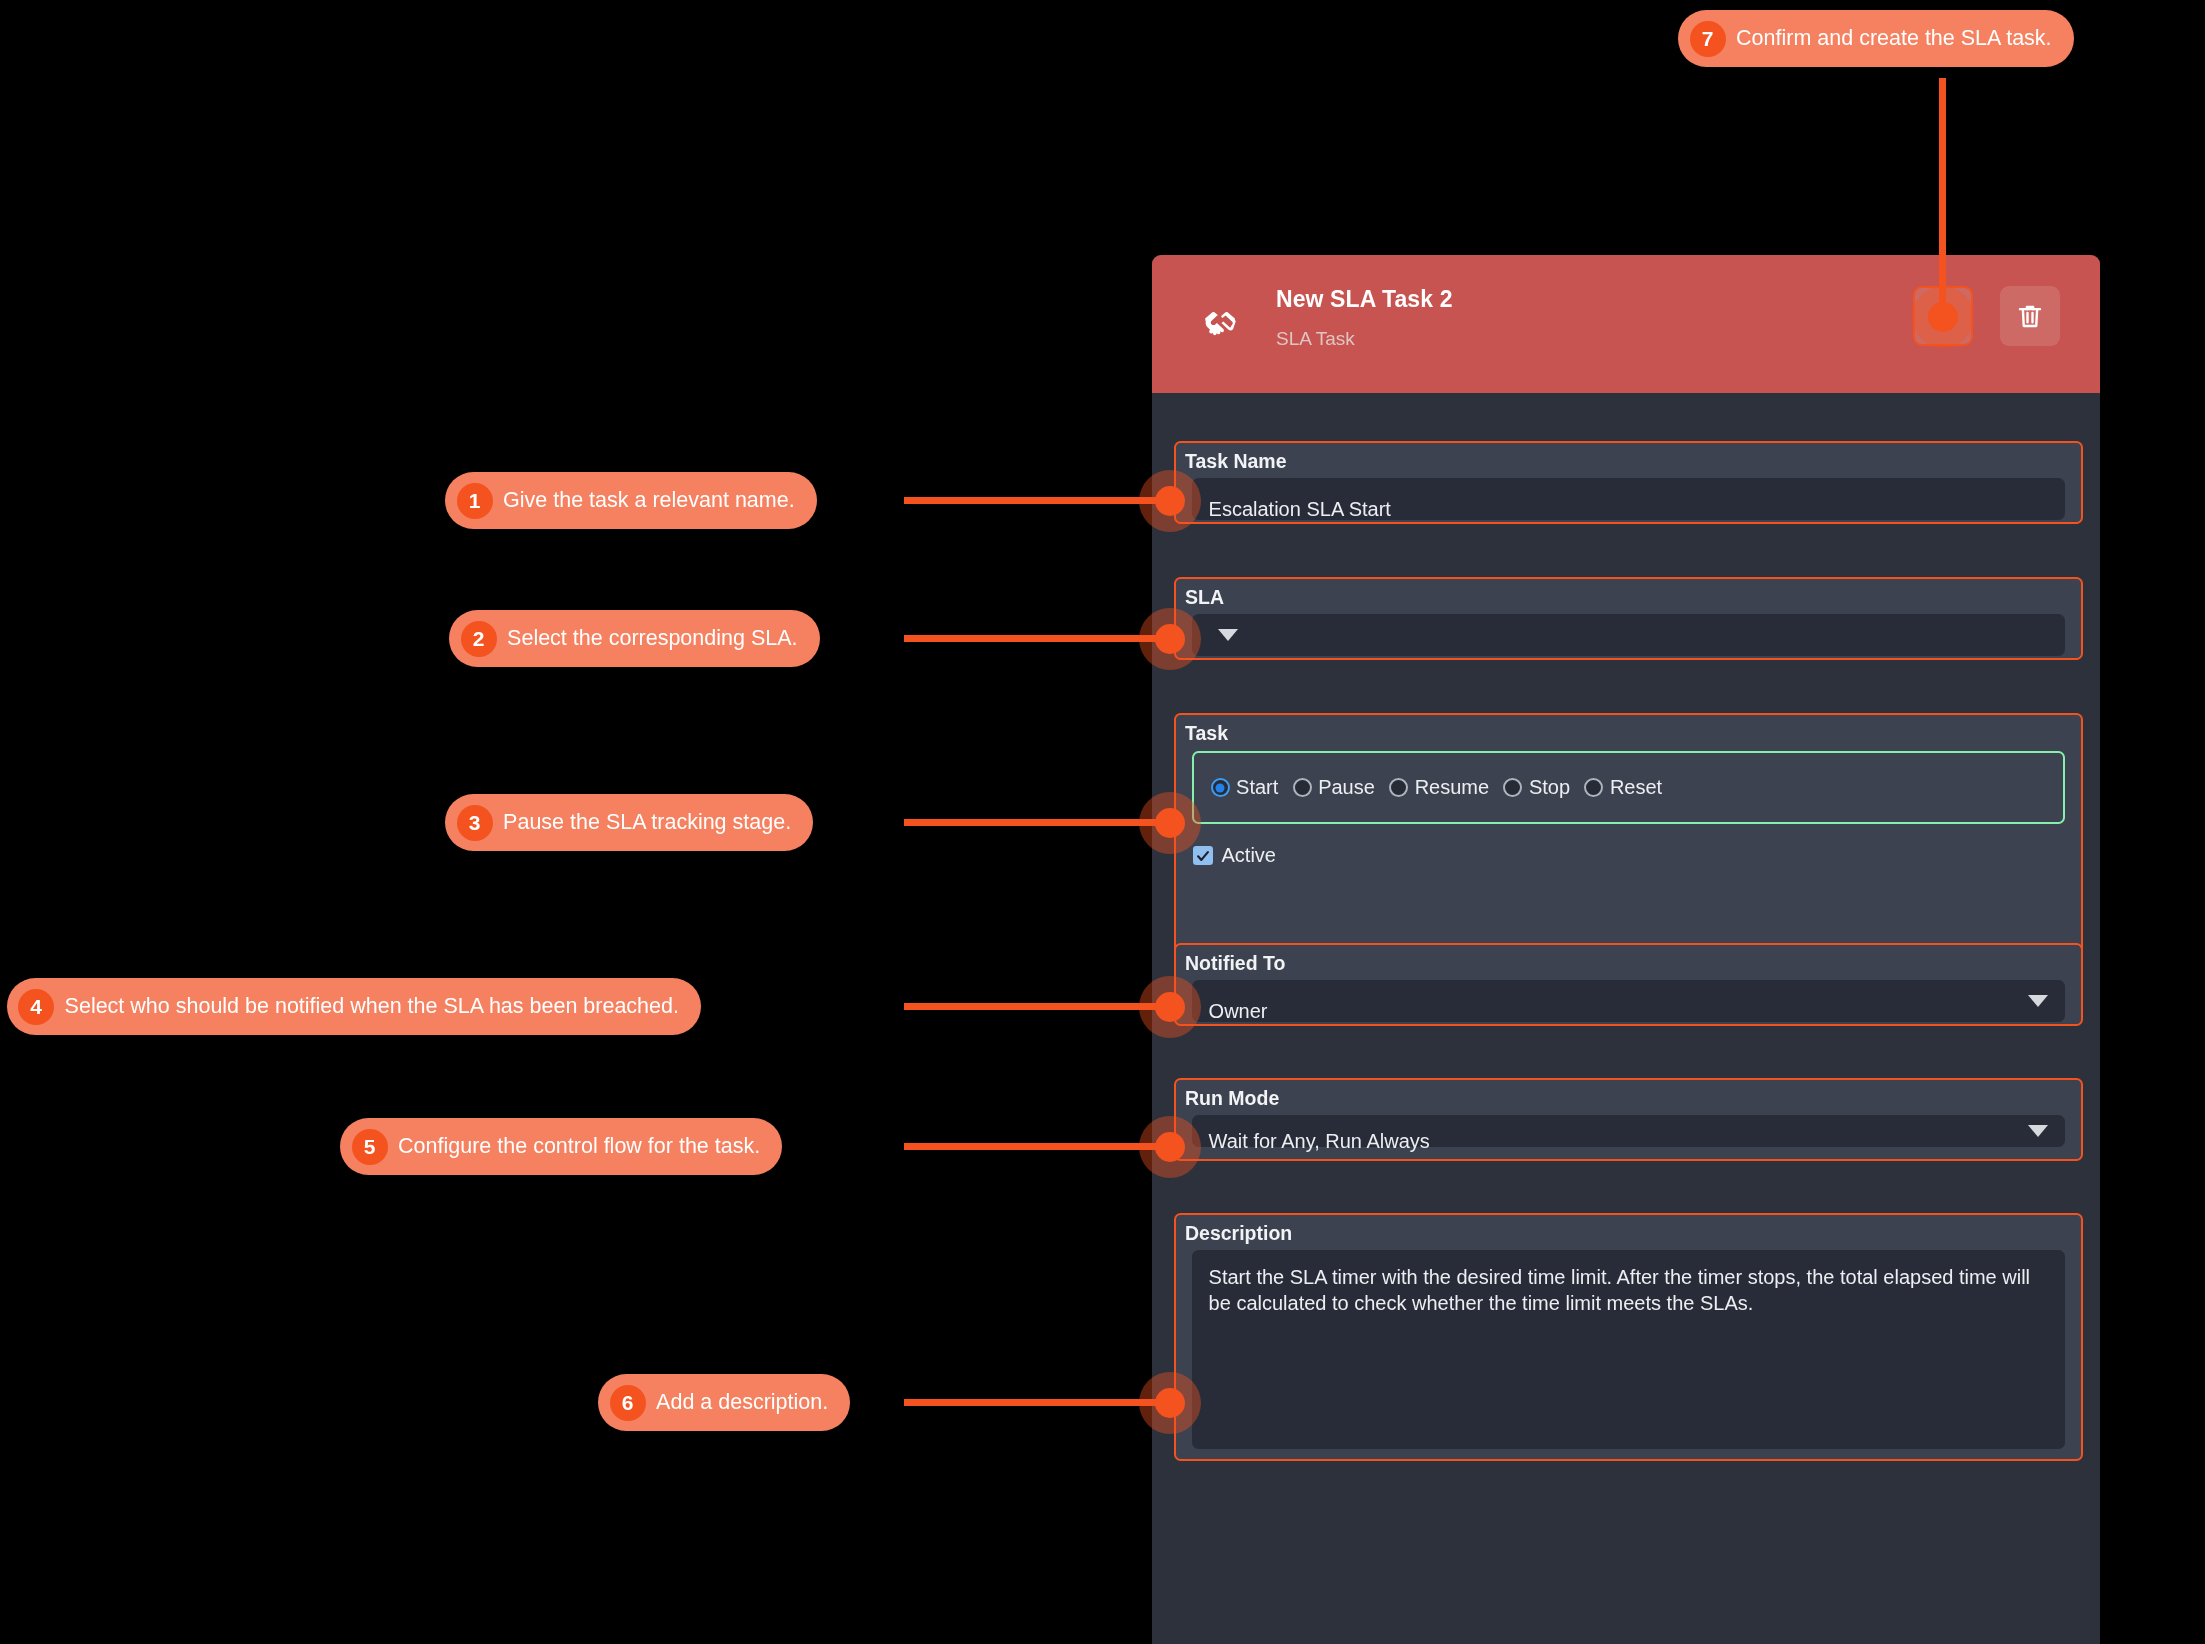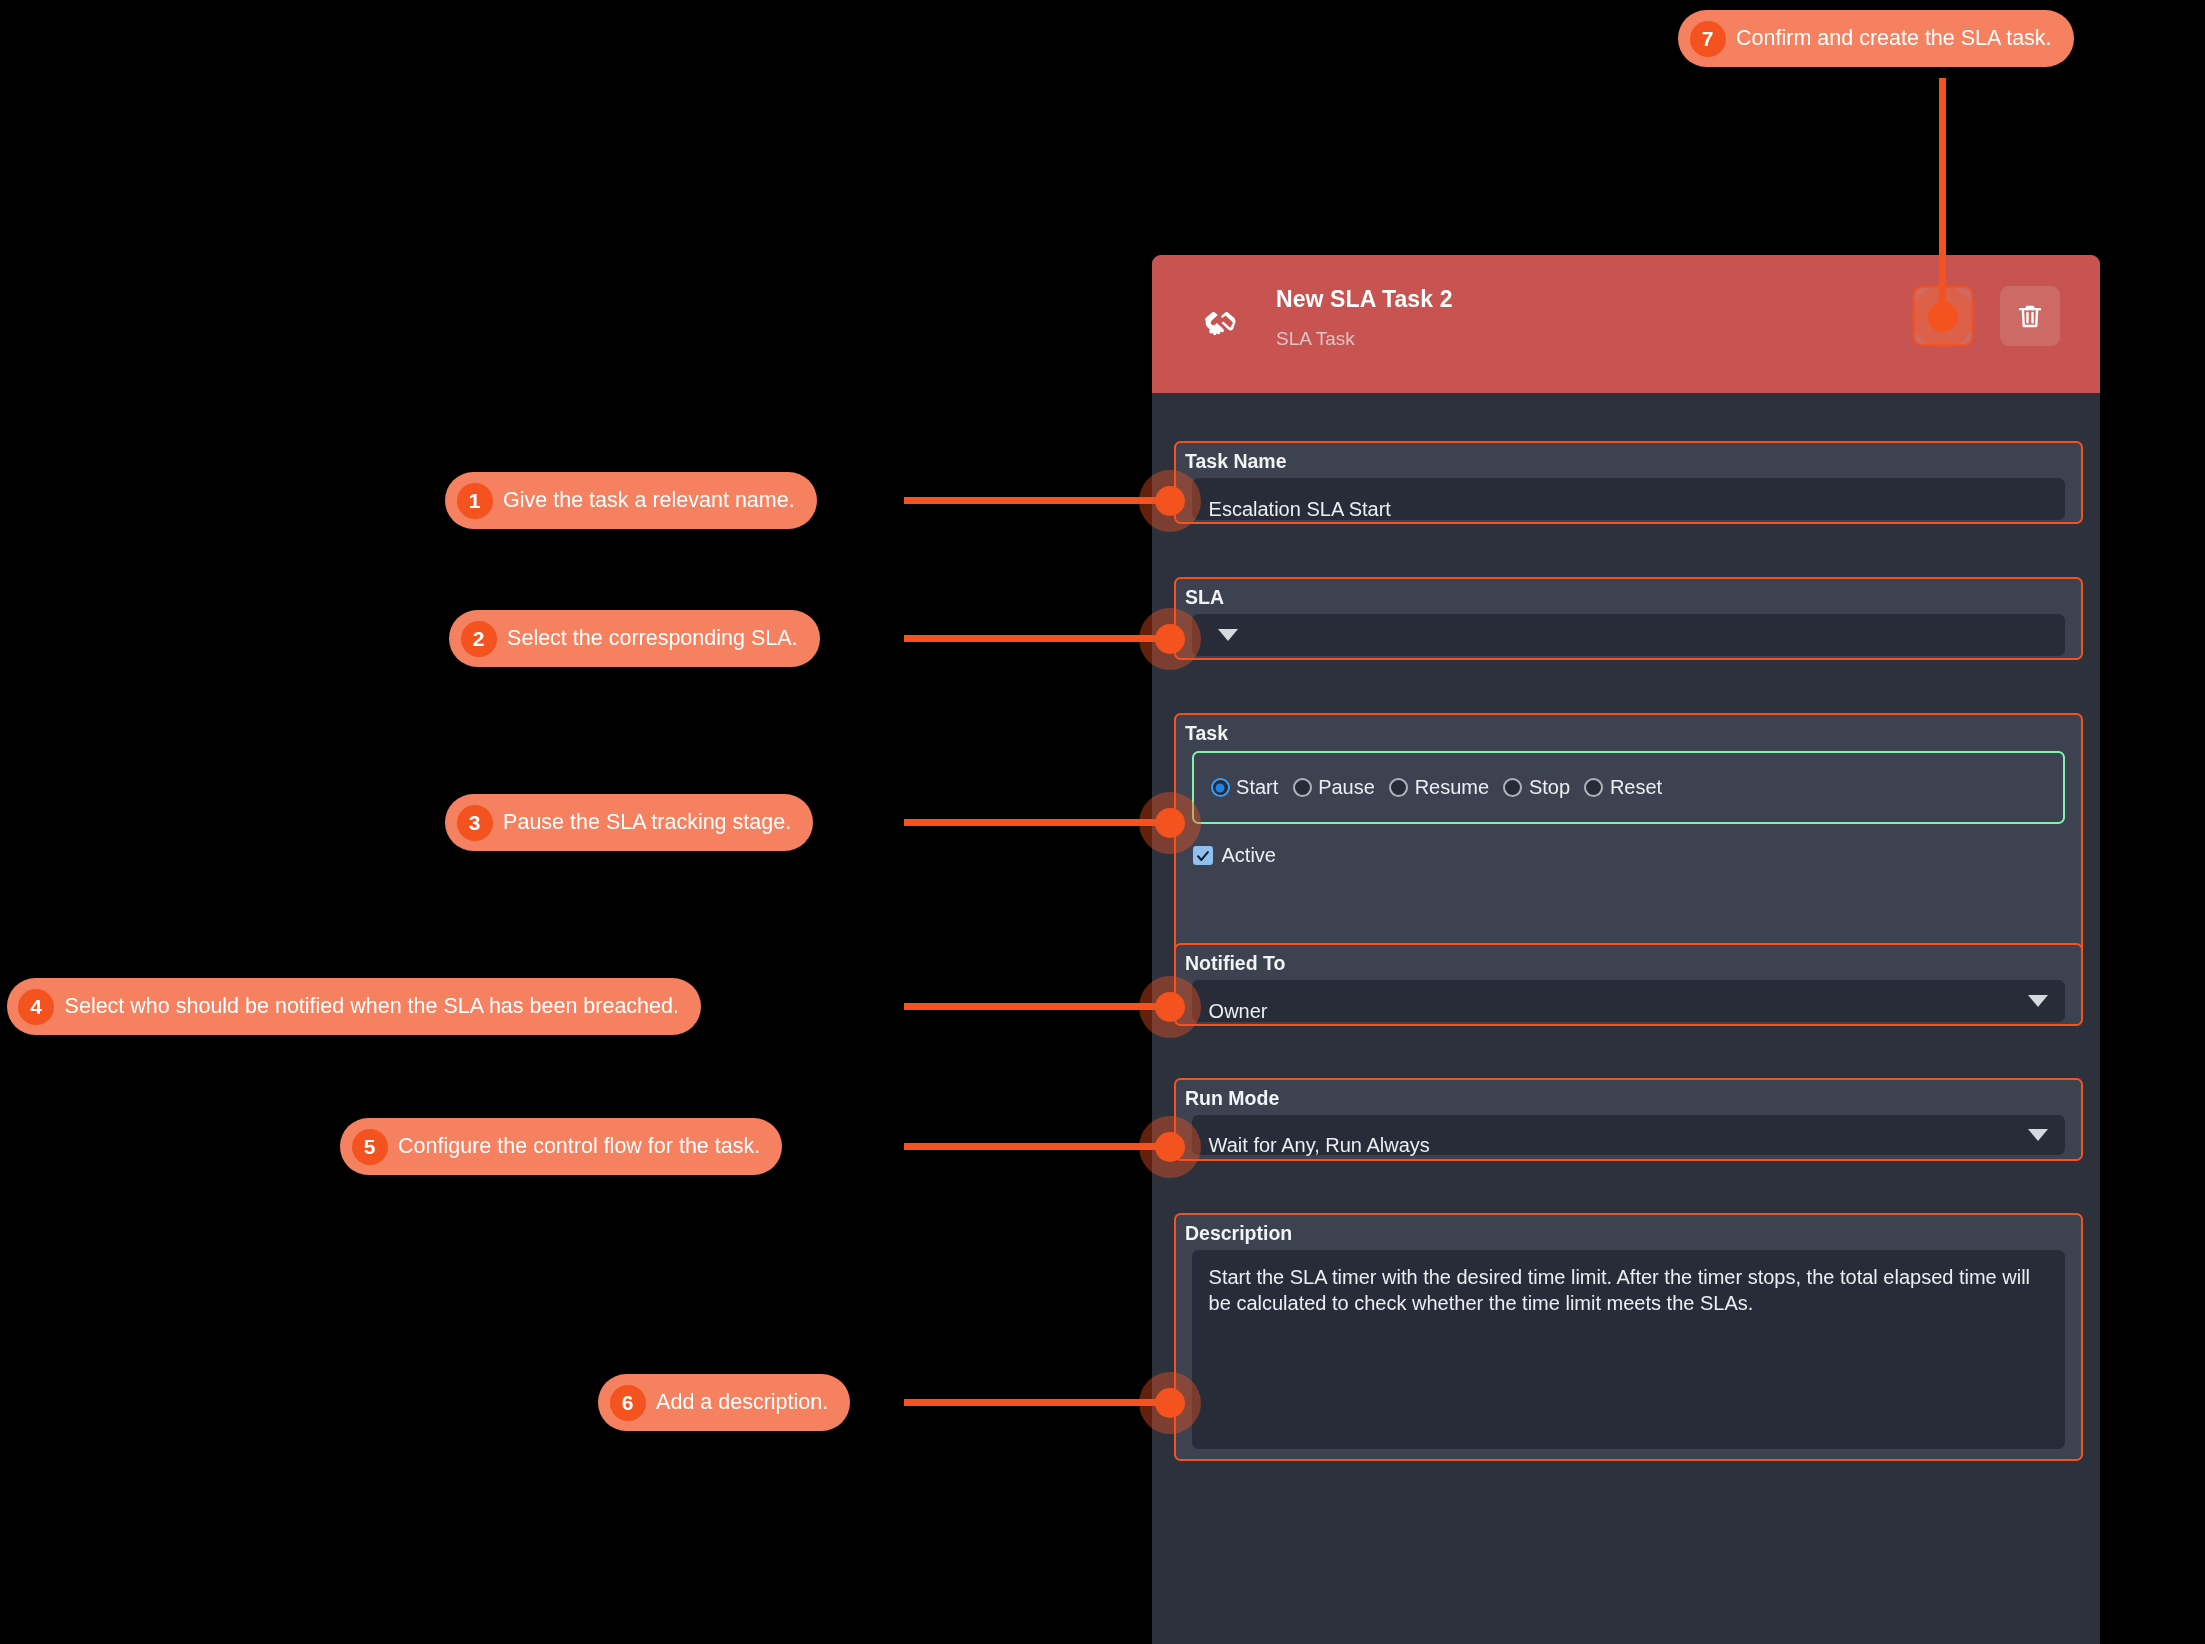--- a/index.html
+++ b/index.html
@@ -211,21 +211,21 @@
     transform: translate(-50%,-50%);
     width: 15.6px; height: 15.6px;
     color: #1c2230;
   }
   #active-label { font-size: 20px; color: #eceef1; }
 
   #group-notified  { top: 943px; height: 83px; }
   #group-notified .field-input { top: 35px; height: 42px; }
 
   #group-runmode   { top: 1078px; height: 83px; }
-  #group-runmode .field-input { top: 35px; height: 40px; }
+  #group-runmode .field-input { top: 35px; height: 32px; }
 
   #group-description { top: 1213px; height: 248px; }
   #group-description .desc-box {
     position: absolute;
     left: 15.6px; right: 15.6px;
     top: 35px; bottom: 10.4px;
     background: #272c38;
     border-radius: 6.5px;
     box-sizing: border-box;
     padding: 14.3px 17px;

